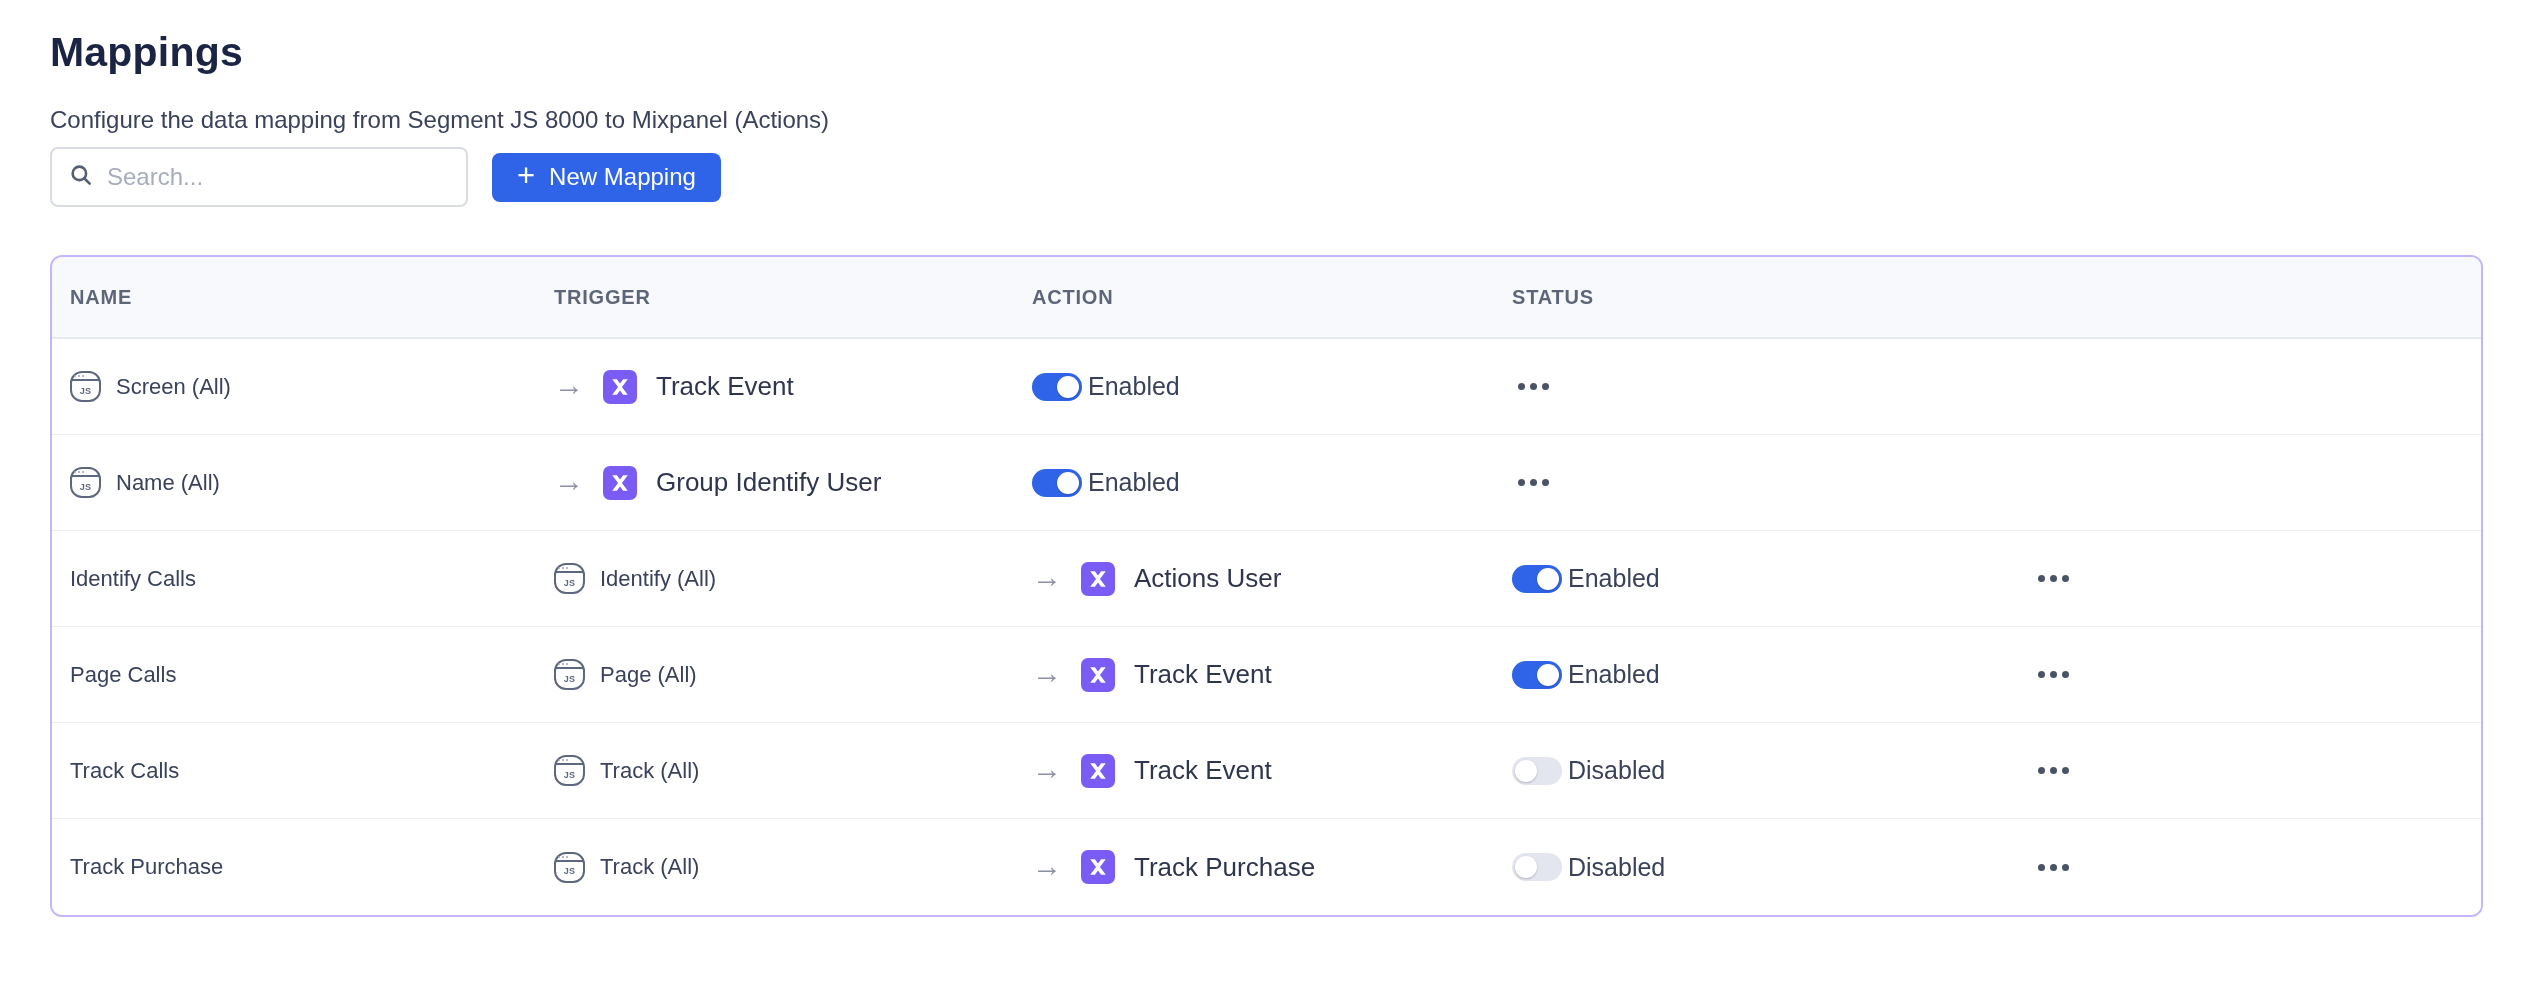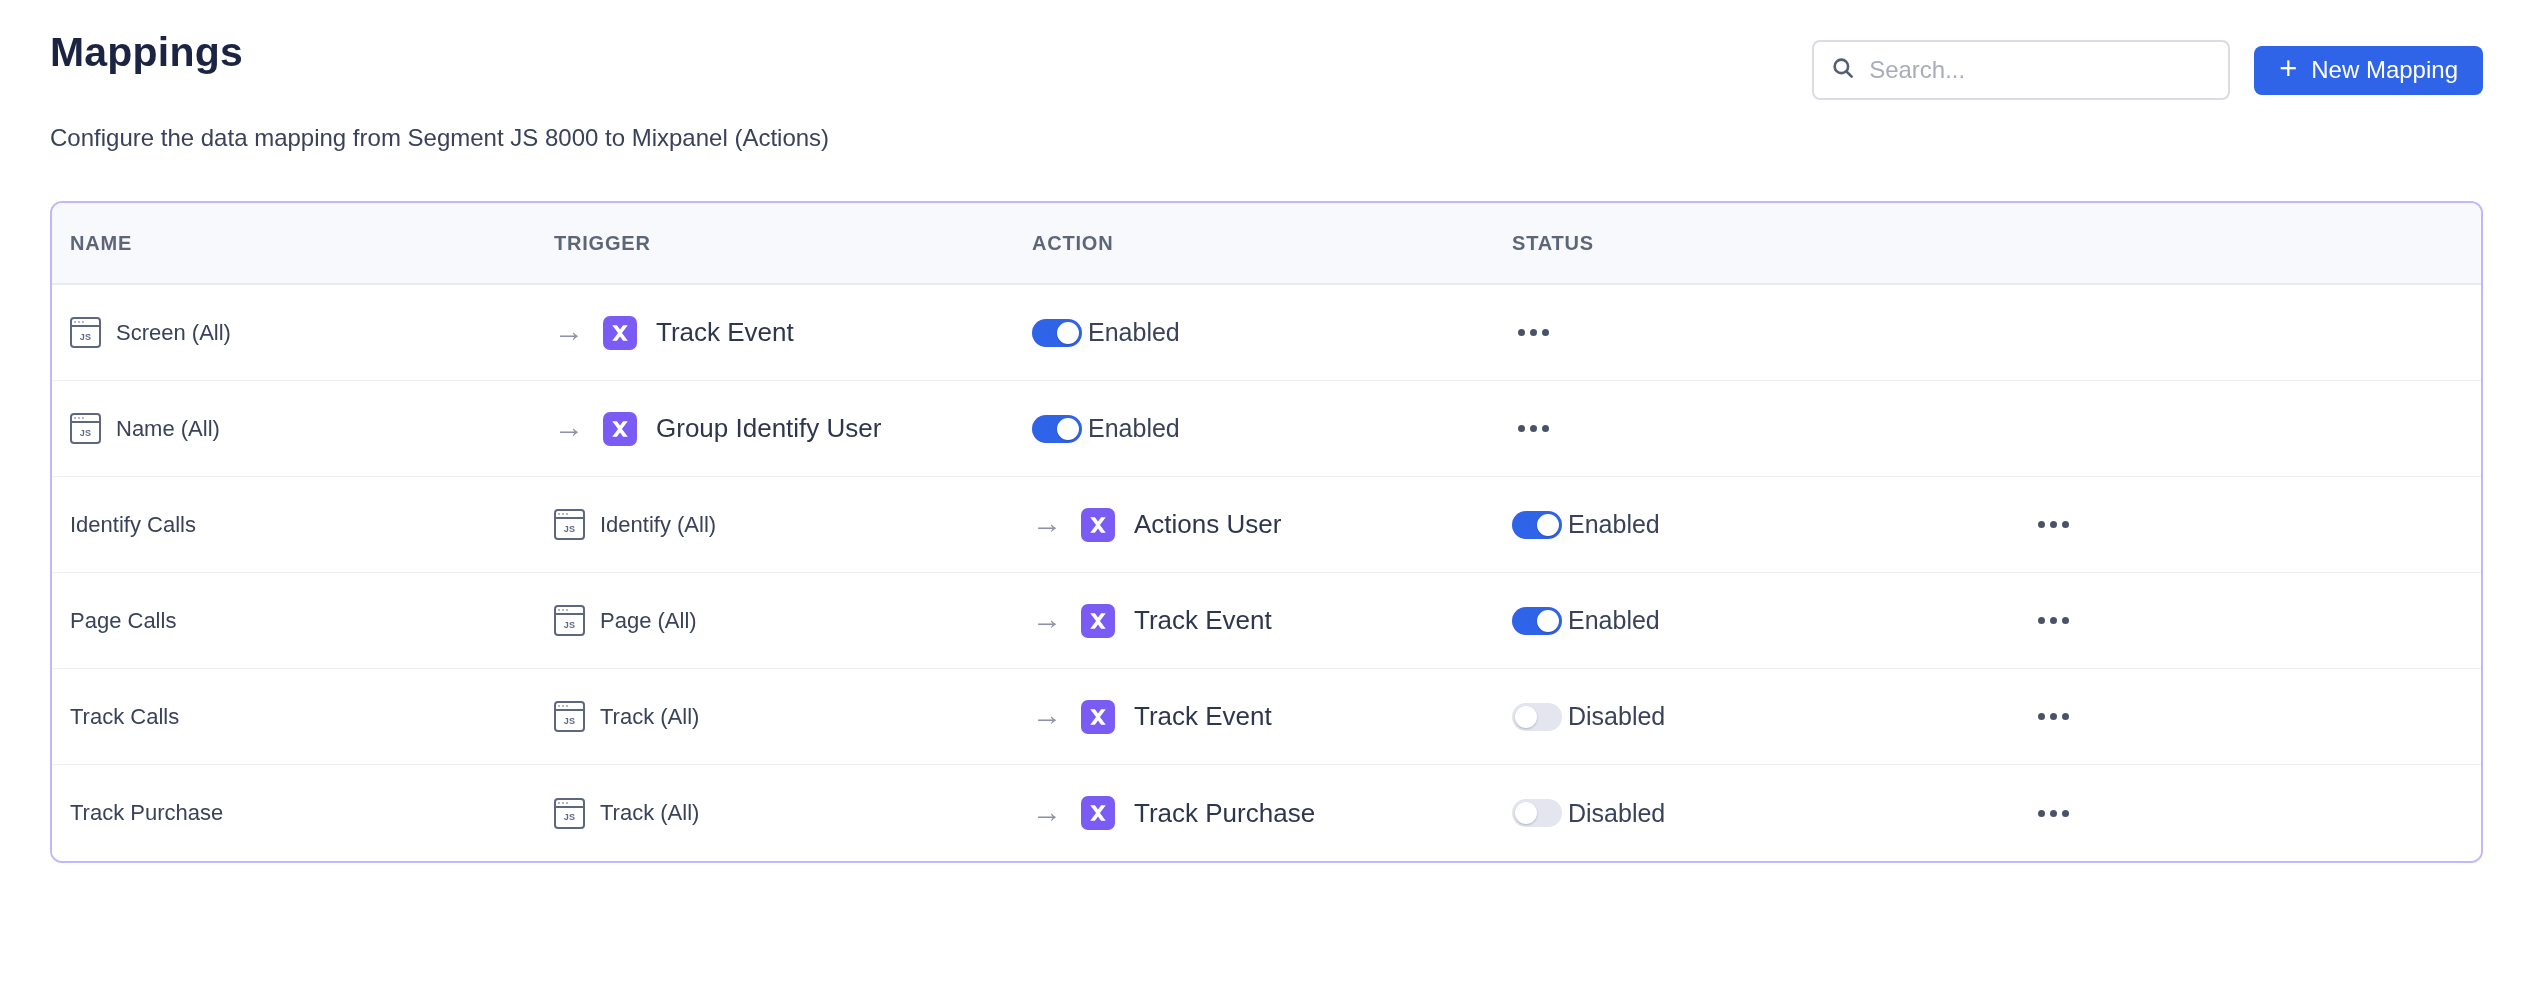--- a/index.html
+++ b/index.html
@@ -5,27 +5,27 @@
   * { box-sizing: border-box; margin: 0; padding: 0; }
   html, body { width: 2532px; height: 1004px; background: #ffffff; }
   body {
     font-family: "Liberation Sans", "DejaVu Sans", sans-serif;
     color: #39425a;
     overflow: hidden;
   }
   .page { padding: 28px 49px 0 50px; }
 
   
-  .topbar { display: flex; justify-content: space-between; align-items: flex-start; }
+  .topbar { display: flex; justify-content: space-between; align-items: flex-start; flex-direction: column; }
   .page-title {
     font-size: 41px; font-weight: 700; color: #1c2444; letter-spacing: 0.2px;
     line-height: 1.2;
   }
   .page-subtitle {
-    margin-top: 45px; font-size: 24px; color: #39425a; line-height: 1.3;
+    margin-top: 27px; font-size: 24px; color: #39425a; line-height: 1.3;
   }
   .topbar-right { display: flex; align-items: center; gap: 24px; padding-top: 12px; }
 
   .search-box {
     width: 418px; height: 60px; border: 2px solid #d9dce4; border-radius: 8px;
     display: flex; align-items: center; padding: 0 16px; gap: 13px; background: #fff;
   }
   .search-box svg { flex: 0 0 auto; }
   .search-input {
     border: none; outline: none; font-size: 24px; color: #39425a; width: 100%;
@@ -61,21 +61,21 @@
   .row { height: 96px; background: #ffffff; border-bottom: 1px solid #edeef4; }
   .row:last-child { border-bottom: none; }
 
   .cell-name { font-size: 22px; color: #39425a; }
 
   .cell-trigger { display: flex; align-items: center; gap: 15px; }
   .cell-trigger .trigger-text { font-size: 22px; color: #39425a; }
 
   
   .js-icon {
-    width: 31px; height: 31px; border: 2px solid #5d6880; border-radius: 4px;
+    width: 31px; height: 31px; border: 2px solid #5d6880; border-radius: 12px;
     display: flex; flex-direction: column; background: #fff; flex: 0 0 auto; justify-content: space-between;
   }
   .js-icon .win-bar {
     height: 8px; border-bottom: 2px solid #5d6880;
     display: flex; align-items: center; gap: 2px; padding-left: 2px;
   }
   .js-icon .win-bar i { width: 2px; height: 2px; background: #9aa2b4; border-radius: 50%; }
   .js-icon .js-label {
     flex: 1; display: flex; align-items: center; justify-content: center;
     font-size: 9px; font-weight: 700; color: #5d6880; letter-spacing: 0.3px;

